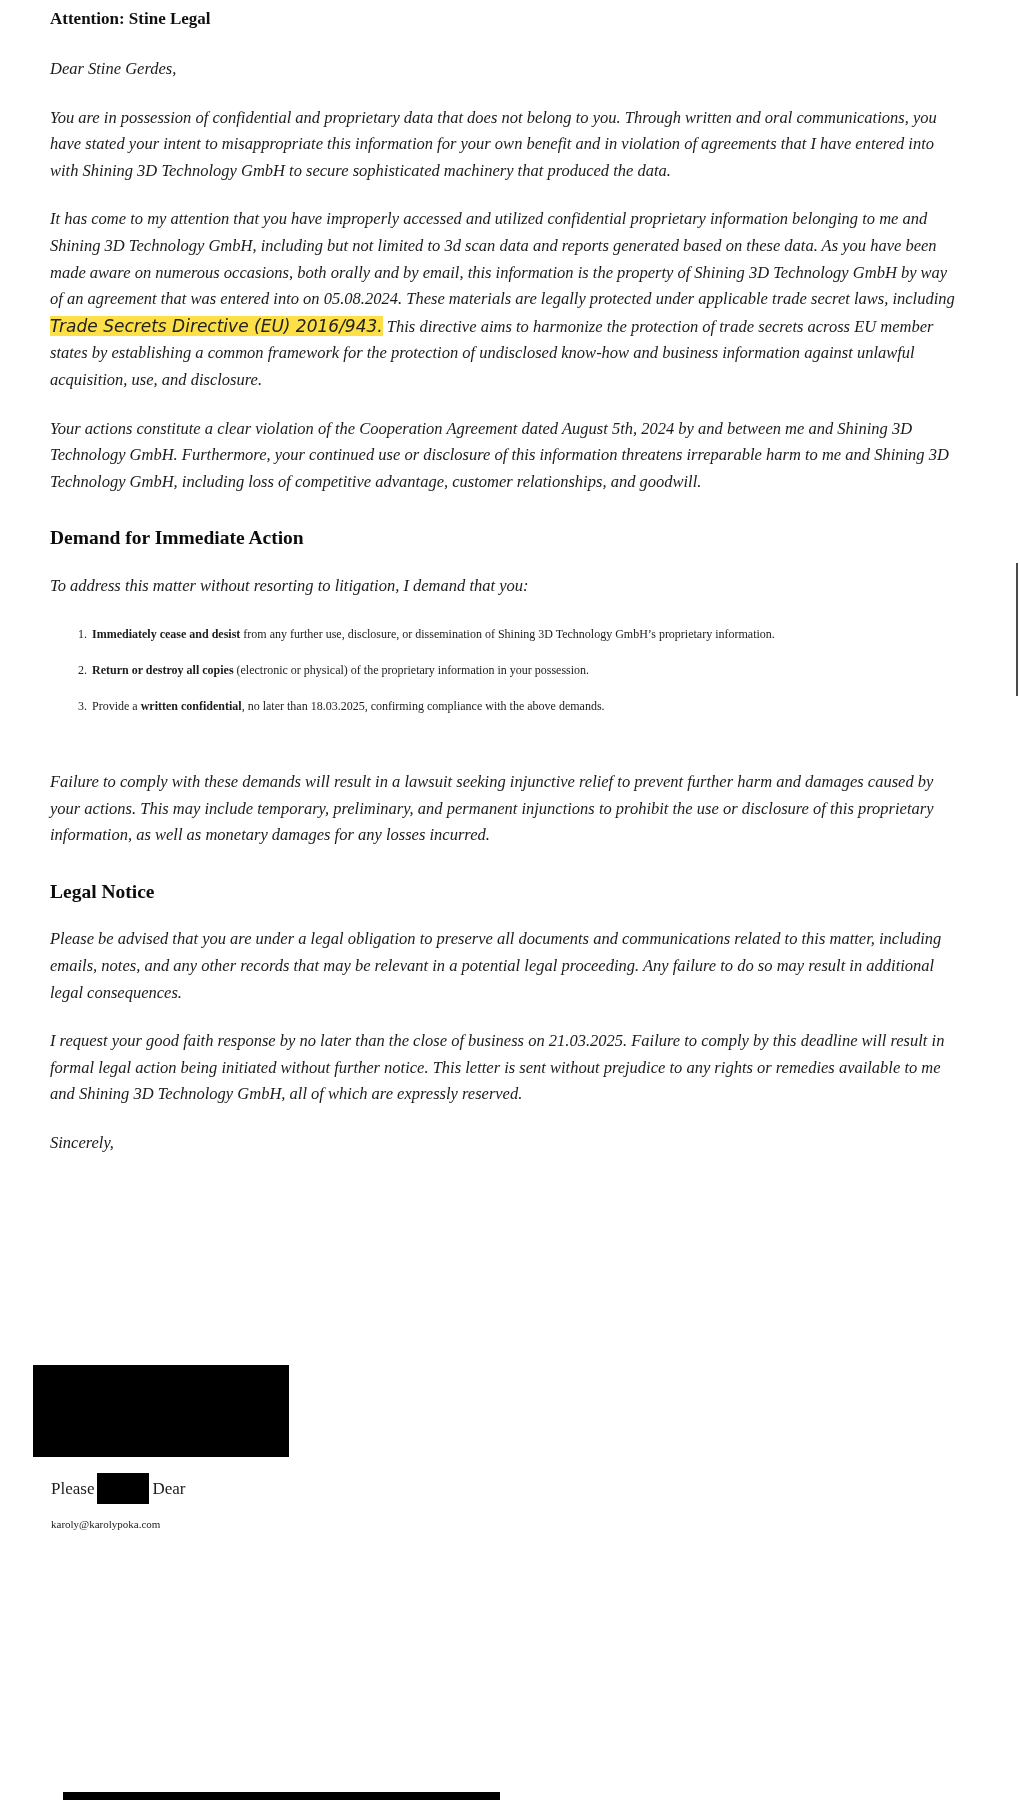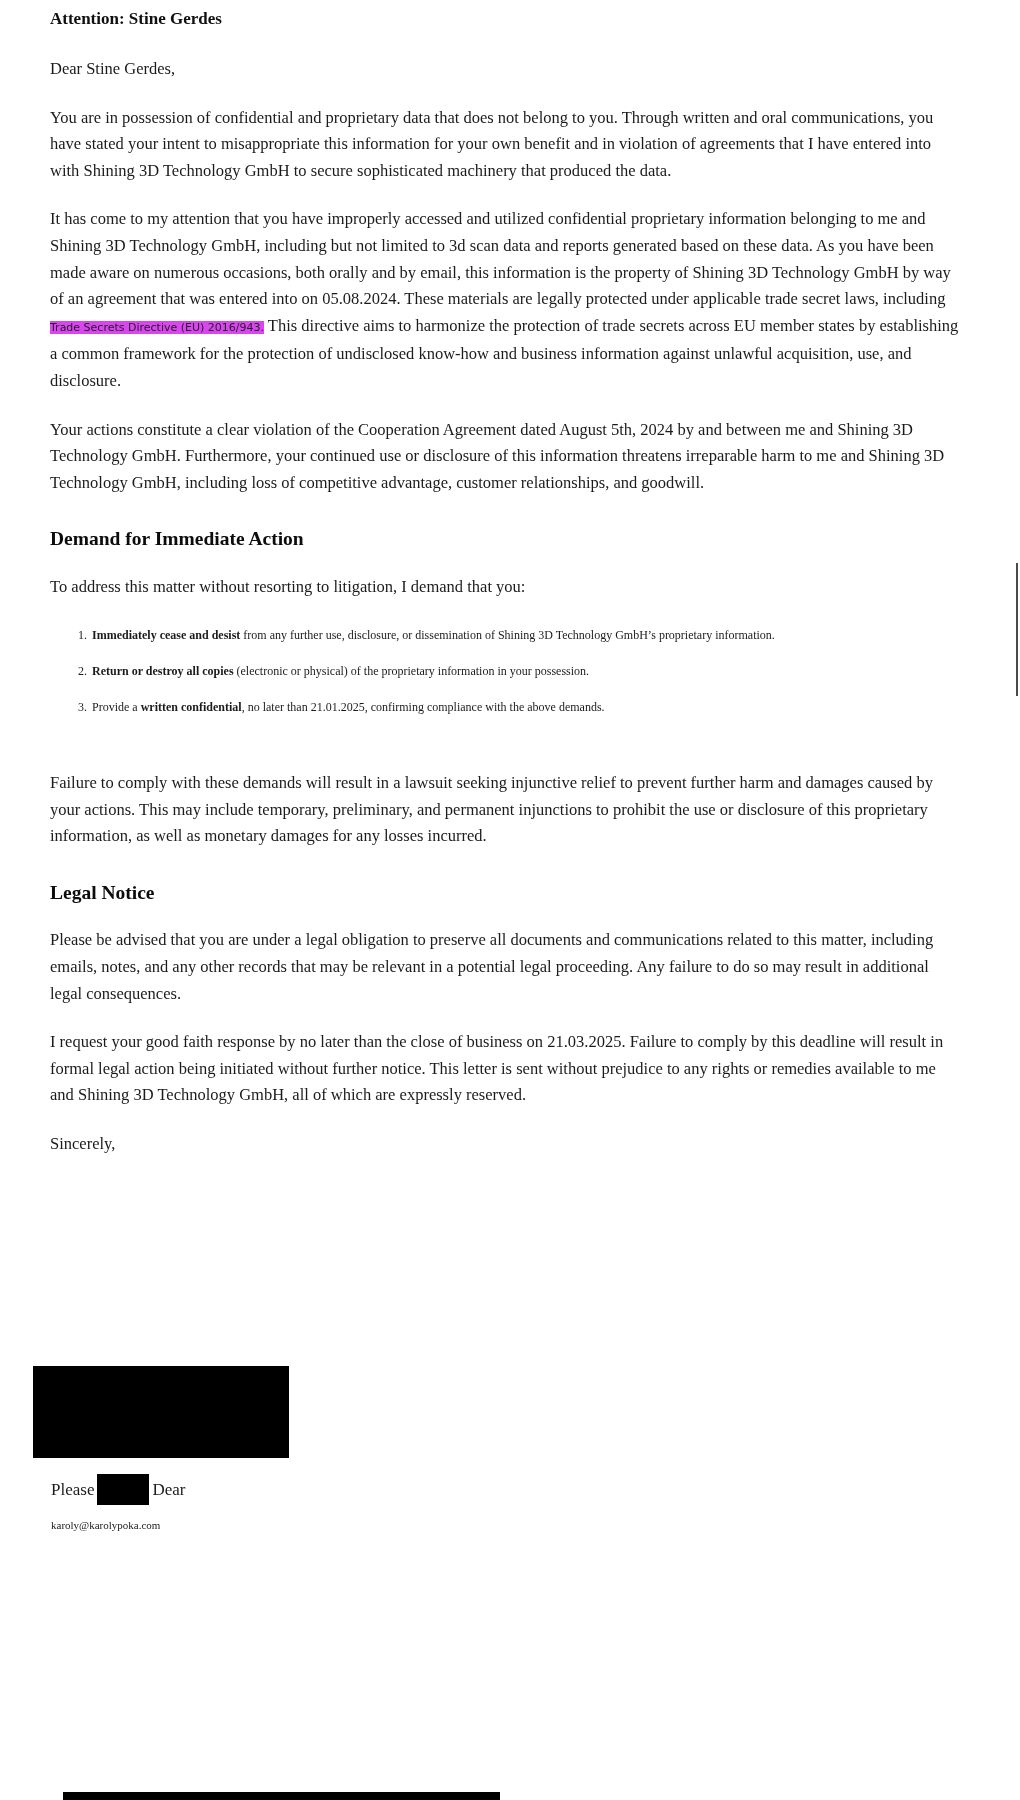--- a/index.html
+++ b/index.html
@@ -23,33 +23,34 @@
     font-weight: bold;
     color: #101010;
     margin: 0 0 26px 0;
     line-height: 1.3;
   }
   p.body-para {
     font-size: 16.5px;
     line-height: 26.6px;
     margin: 22px 0;
     max-width: 912px;
+    font-style: italic;
   }
   p.salutation { margin-top: 0; }
   h2.section-heading {
     font-size: 19.5px;
     font-weight: bold;
     color: #0c0c0c;
     margin: 31px 0 15px 0;
     line-height: 1.25;
   }
   .sans-highlight {
     font-family: "DejaVu Sans", "Liberation Sans", sans-serif;
-    font-size: 11px;
-    background: #d946ef;
+    font-size: 17px;
+    background: #fde047;
     color: #222222;
   }
   ol.demand-list {
     margin: 16px 0 0 0;
     padding-left: 40px;
     font-size: 12px;
     line-height: 26.6px;
     max-width: 870px;
   }
   ol.demand-list li { margin: 9px 0 9px 0; padding-left: 2px; }
@@ -91,40 +92,40 @@
     right: 2px; top: 563px;
     width: 2px; height: 133px;
     background: #4a4a4a;
   }
 </style>
 </head>
 <body>
 
 <div class="page">
 
-  <h1 class="doc-title">Attention: Stine Gerdes</h1>
+  <h1 class="doc-title">Attention: Stine Legal</h1>
 
   <p class="body-para salutation">Dear Stine Gerdes,</p>
 
   <p class="body-para">You are in possession of confidential and proprietary data that does not belong to you.  Through written and oral communications, you have stated your intent to misappropriate this information for your own benefit and in violation of agreements that I have entered into with Shining 3D Technology GmbH to secure sophisticated machinery that produced the data.</p>
 
 
 
   <p class="body-para"><span>It has come to my attention that you have improperly accessed and utilized confidential proprietary information belonging to me and Shining 3D Technology GmbH, including but not limited to 3d scan data and reports generated based on these data. As you have been made aware on numerous occasions, both orally and by email, this information is the property of Shining 3D Technology GmbH by way of an agreement that was entered into on 05.08.2024.  These materials are legally protected under applicable trade secret laws, including </span><span class="sans-highlight">Trade Secrets Directive (EU) 2016/943.</span><span> This directive aims to harmonize the protection of trade secrets across EU member states by establishing a common framework for the protection of undisclosed know-how and business information against unlawful acquisition, use, and disclosure.</span></p>
 
   <p class="body-para">Your actions constitute a clear violation of the Cooperation Agreement dated August 5th, 2024 by and between me and Shining 3D Technology GmbH. Furthermore, your continued use or disclosure of this information threatens irreparable harm to me and Shining 3D Technology GmbH, including loss of competitive advantage, customer relationships, and goodwill.</p>
 
   <h2 class="section-heading">Demand for Immediate Action</h2>
 
   <p class="body-para">To address this matter without resorting to litigation, I demand that you:</p>
 
   <ol class="demand-list">
     <li><span></span><span class="bold-run">Immediately cease and desist</span><span> from any further use, disclosure, or dissemination of Shining 3D Technology GmbH’s proprietary information.</span></li>
     <li><span></span><span class="bold-run">Return or destroy all copies</span><span> (electronic or physical) of the proprietary information in your possession.</span></li>
-    <li><span>Provide a </span><span class="bold-run">written confidential</span><span>, no later than 21.01.2025, confirming compliance with the above demands.</span></li>
+    <li><span>Provide a </span><span class="bold-run">written confidential</span><span>, no later than 18.03.2025, confirming compliance with the above demands.</span></li>
   </ol>
 
   <p class="body-para consequences-para">Failure to comply with these demands will result in a lawsuit seeking injunctive relief to prevent further harm and damages caused by your actions. This may include temporary, preliminary, and permanent injunctions to prohibit the use or disclosure of this proprietary information, as well as monetary damages for any losses incurred.</p>
 
   <h2 class="section-heading">Legal Notice</h2>
 
   <p class="body-para">Please be advised that you are under a legal obligation to preserve all documents and communications related to this matter, including emails, notes, and any other records that may be relevant in a potential legal proceeding. Any failure to do so may result in additional legal consequences.</p>
 
 
   <p class="body-para">I request your good faith response by no later than the close of business on 21.03.2025. Failure to comply by this deadline will result in formal legal action being initiated without further notice. This letter is sent without prejudice to any rights or remedies available to me and Shining 3D Technology GmbH, all of which are expressly reserved.</p>

